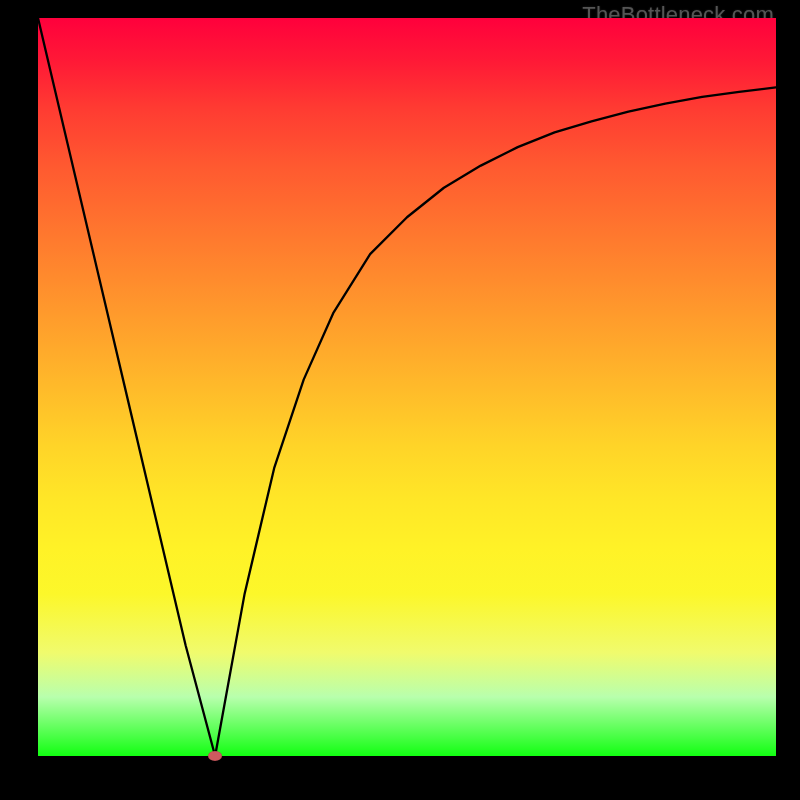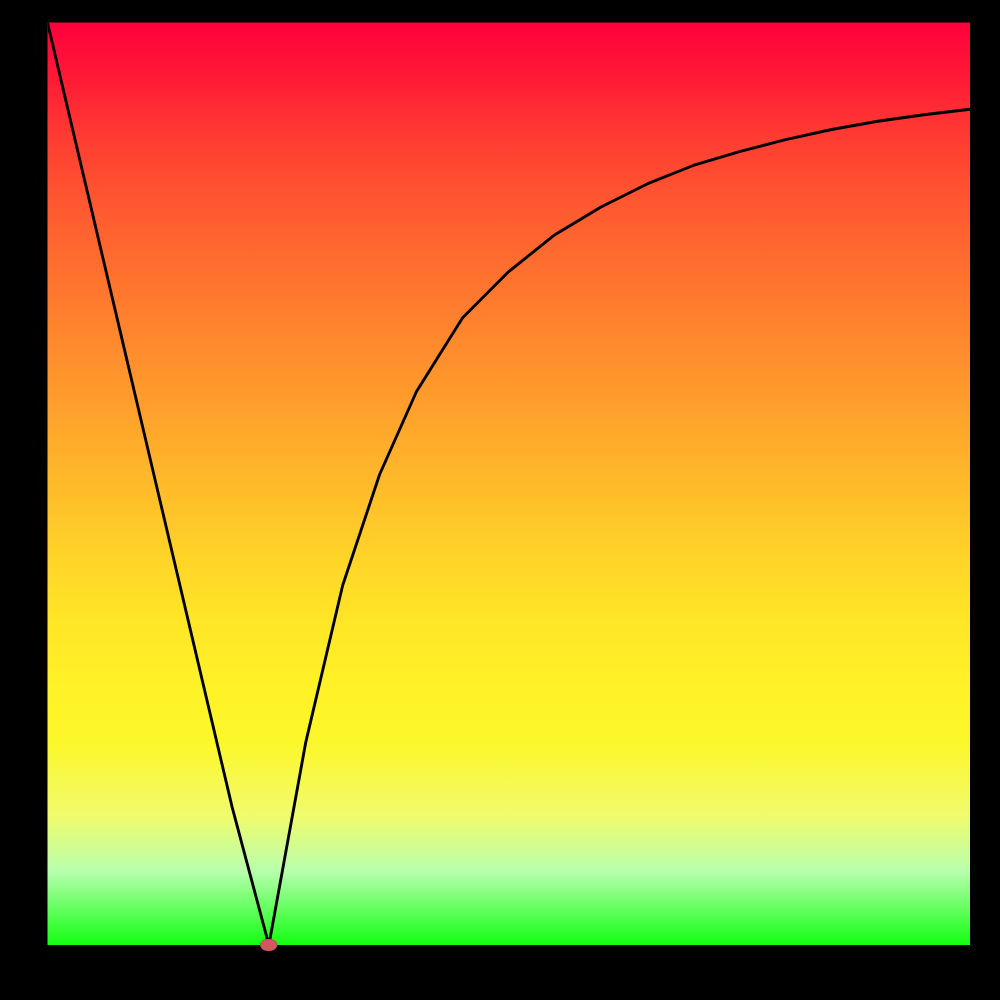--- a/index.html
+++ b/index.html
@@ -63,20 +63,21 @@
     height: 10px;
     border-radius: 50%;
     background: #ce5a5f;
     box-shadow: 0 0 0 0.5px rgba(0,0,0,0.15) inset;
   }
 </style>
 </head>
 <body>
 
 <div class="outer">
+  <div class="watermark">TheBottleneck.com</div>
 
   <div class="plot">
     <svg class="curve" viewBox="0 0 738 738" preserveAspectRatio="none">
       <path d="M0.00 0.00 L29.52 125.46 L59.04 250.92 L88.56 376.38 L118.08 501.84 L147.60 627.30 L177.12 738.00 L177.12 738.00 L206.64 575.64 L236.16 450.18 L265.68 361.62 L295.20 295.20 L332.10 236.16 L369.00 199.26 L405.90 169.74 L442.80 147.60 L479.70 129.15 L516.60 114.39 L553.50 103.32 L590.40 93.73 L627.30 85.61 L664.20 78.97 L701.10 73.80 L738.00 69.37" fill="none" stroke="#000" stroke-width="2.3" stroke-linejoin="round" stroke-linecap="round"></path>
     </svg>
     <div class="marker" style="left: 170.12px; top: 733px;"></div>
   </div>
 </div>
 
 </body></html>

